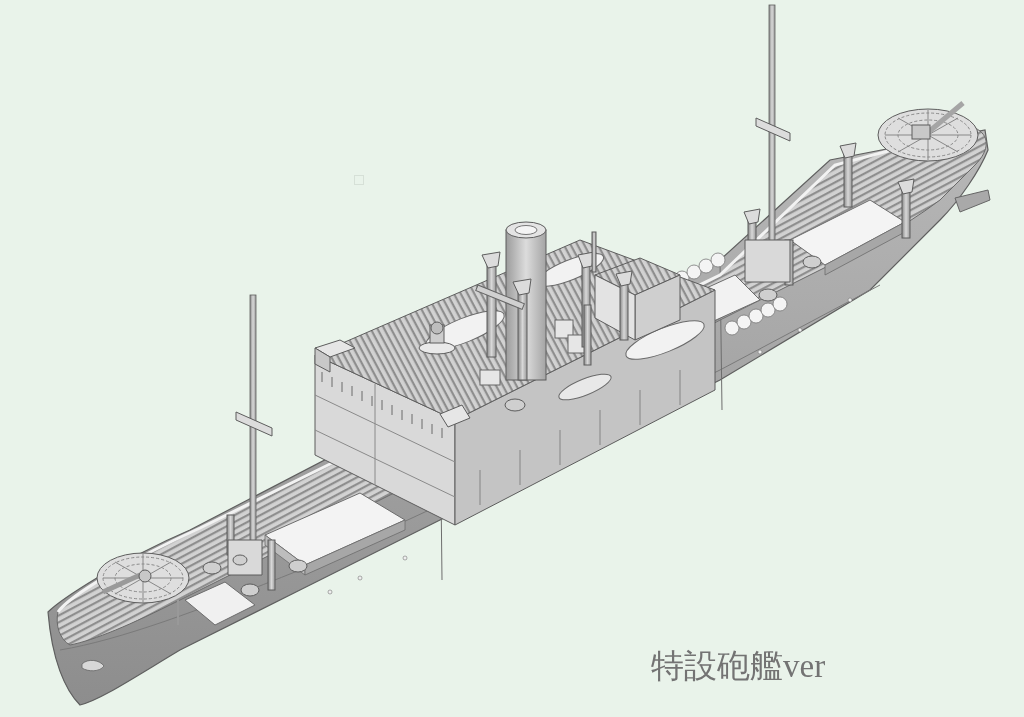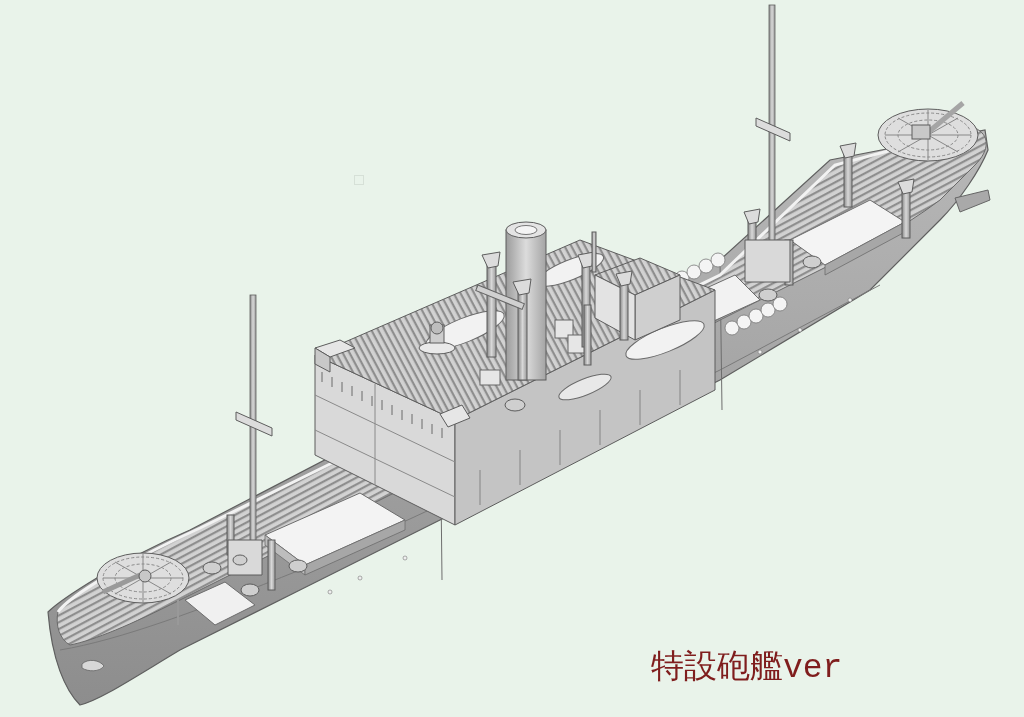--- a/index.html
+++ b/index.html
@@ -5,22 +5,22 @@
     html, body { margin: 0; padding: 0; }
     body {
       width: 1024px; height: 717px; overflow: hidden;
       background: #e9f3ea;
       position: relative;
       font-family: "DejaVu Sans", sans-serif;
     }
     #stage { position: absolute; left: 0; top: 0; width: 1024px; height: 717px; }
     .caption {
       position: absolute; left: 651px; top: 644px;
-      font-size: 33px; color: #7f1d1d; letter-spacing: 0px;
-      font-family: Liberation Mono, monospace;
+      font-size: 33px; color: #737373; letter-spacing: 0px;
+      font-family: Liberation Serif, serif;
       white-space: nowrap;
     }
     .marker {
       position: absolute; left: 354px; top: 175px; width: 10px; height: 10px;
       border: 1px solid #d6e0d7; box-sizing: border-box;
     }
   </style>
 </head>
 <body>
 

